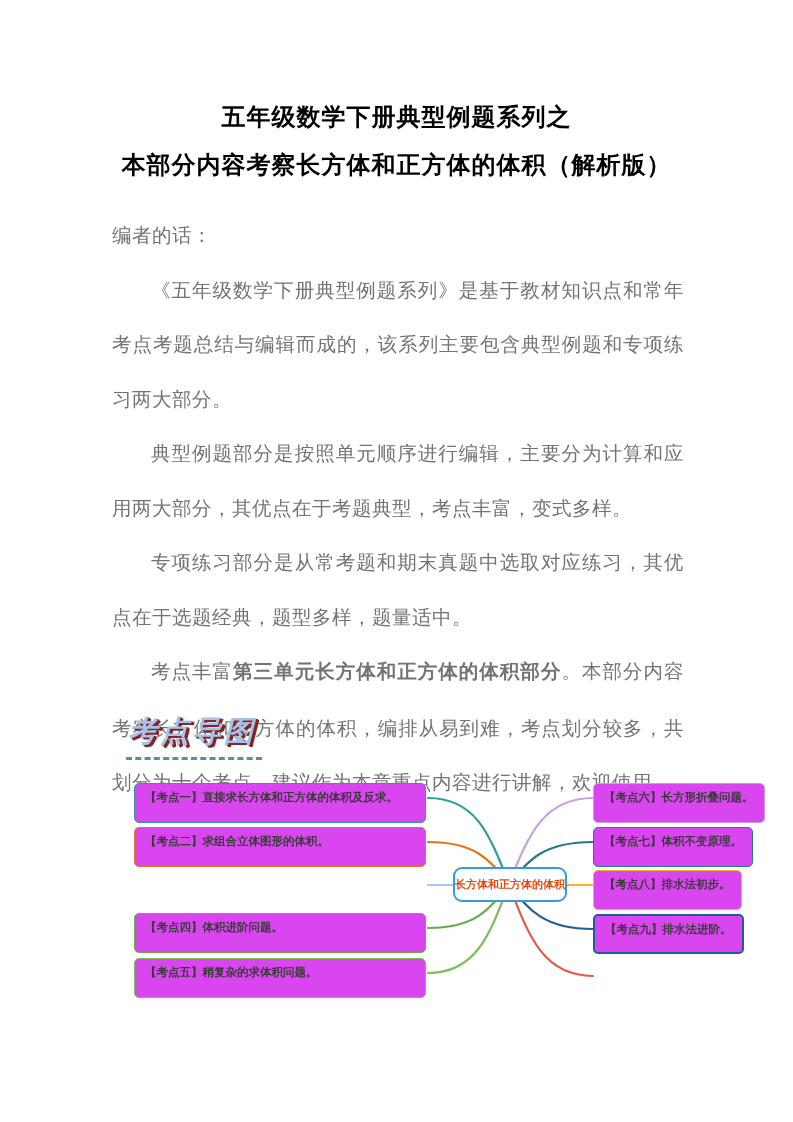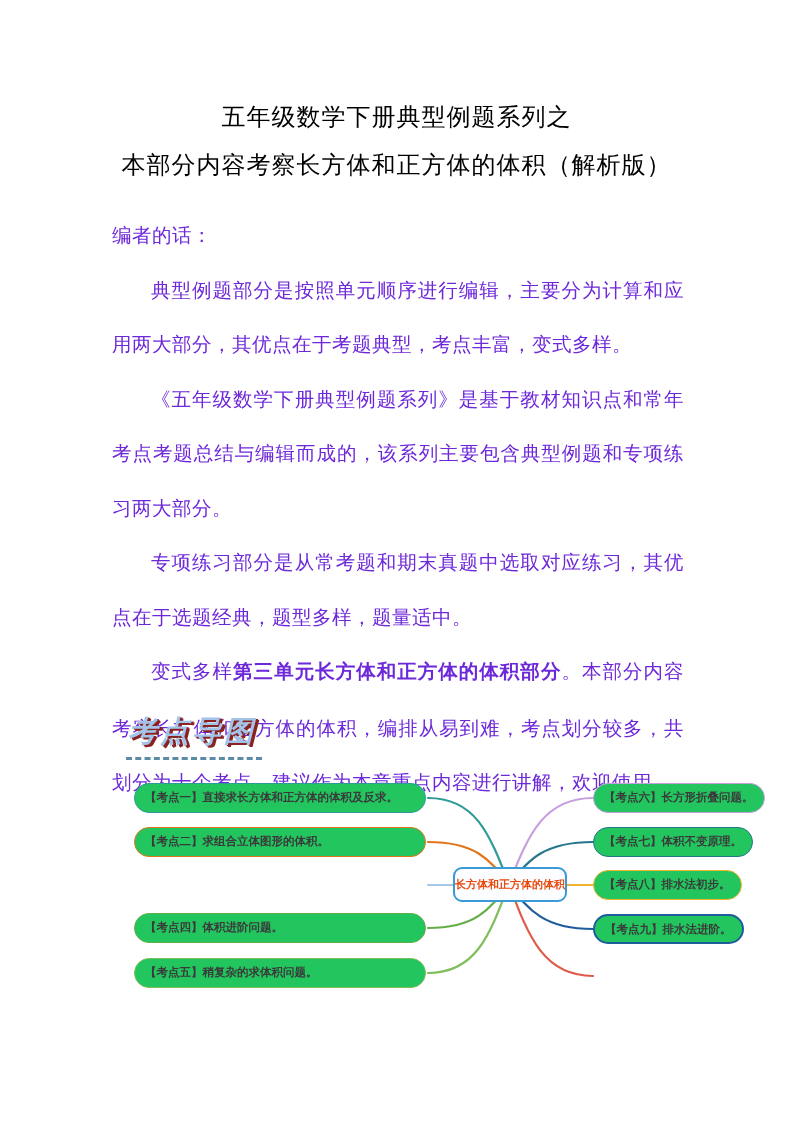--- a/index.html
+++ b/index.html
@@ -6,26 +6,26 @@
   .page {
     position: relative;
     width: 793px; height: 1122px;
     background: #ffffff;
     font-family: "Liberation Sans", "DejaVu Sans", sans-serif;
     overflow: hidden;
   }
 
   
   .title-block { position:absolute; top:93px; left:0; width:793px; text-align:center; color:#000; }
-  .title-line { font-size:24px; font-weight:normal; line-height:48px; letter-spacing:1px; }
+  .title-line { font-size:24px; font-weight:bold; line-height:48px; letter-spacing:1px; }
 
   
   .intro { position:absolute; top:208px; left:112px; width:572px;
            font-size:19.5px; line-height:54.5px; text-align:justify;
-           color:#6d28d9; letter-spacing:0.5px; }
+           color:#737373; letter-spacing:0.5px; }
   .intro p { margin:0; text-indent:2em; }
   .intro p.no-indent { text-indent:0; }
   .intro b { font-weight:bold;font-family:Liberation Mono, monospace; }
 
   
   .map-heading-wrap { position:absolute; top:712px; left:126px; }
   .map-heading {
     display:inline-block;
     font-size:29px; font-weight:bold; font-style:italic;
     letter-spacing:3px;
@@ -35,24 +35,24 @@
     border-bottom: 3px dashed #5c8ba6;
     text-align: center;
   }
 
   
   .mindmap { position:absolute; left:125px; top:770px; width:615px; height:250px; }
   .mindmap svg { position:absolute; left:0; top:0; }
   .mm-node {
     position:absolute;
     box-sizing:border-box;
-    height:30px; line-height:27px;
-    background:#22c55e;
+    height:40px; line-height:27px;
+    background:#d946ef;
     border:1.5px solid #999;
-    border-radius:15px;
+    border-radius:5px;
     font-size:11.5px; font-weight:bold; color:#3a3a3a;
     padding:0 10px;
     white-space:nowrap;
   }
   .mm-node.left-node { width:292px; }
   .center-node {
     position:absolute; left:328px; top:97px; width:114px; height:35px;
     box-sizing:border-box;
     background:#fbfdff;
     border:2.5px solid #3a9ad5;
@@ -67,24 +67,24 @@
 
 <div class="page">
 
   <div class="title-block">
     <div class="title-line">五年级数学下册典型例题系列之</div>
     <div class="title-line">本部分内容考察长方体和正方体的体积（解析版）</div>
   </div>
 
   <div class="intro">
     <p class="no-indent">编者的话：</p>
+    <p>《五年级数学下册典型例题系列》是基于教材知识点和常年考点考题总结与编辑而成的，该系列主要包含典型例题和专项练习两大部分。</p>
     <p>典型例题部分是按照单元顺序进行编辑，主要分为计算和应用两大部分，其优点在于考题典型，考点丰富，变式多样。</p>
-    <p>《五年级数学下册典型例题系列》是基于教材知识点和常年考点考题总结与编辑而成的，该系列主要包含典型例题和专项练习两大部分。</p>
     <p>专项练习部分是从常考题和期末真题中选取对应练习，其优点在于选题经典，题型多样，题量适中。</p>
-    <p><span>变式多样</span><b>第三单元长方体和正方体的体积部分</b><span>。本部分内容考察长方体和正方体的体积，编排从易到难，考点划分较多，共划分为十个考点，建议作为本章重点内容进行讲解，欢迎使用。</span></p>
+    <p><span>考点丰富</span><b>第三单元长方体和正方体的体积部分</b><span>。本部分内容考察长方体和正方体的体积，编排从易到难，考点划分较多，共划分为十个考点，建议作为本章重点内容进行讲解，欢迎使用。</span></p>
   </div>
 
   <div class="map-heading-wrap">
     <span class="map-heading">考点导图</span>
   </div>
 
   <div class="mindmap" id="mindmap">
     <svg id="mm-svg" width="615" height="250" viewBox="0 0 615 250">
         <path d="M 384 114 C 364 62.4, 350 28, 303 28" fill="none" stroke="#2E9B98" stroke-width="2.2" stroke-linecap="round"></path>
         <path d="M 384 114 C 364 88.8, 350 72, 303 72" fill="none" stroke="#E0751A" stroke-width="2.2" stroke-linecap="round"></path>

